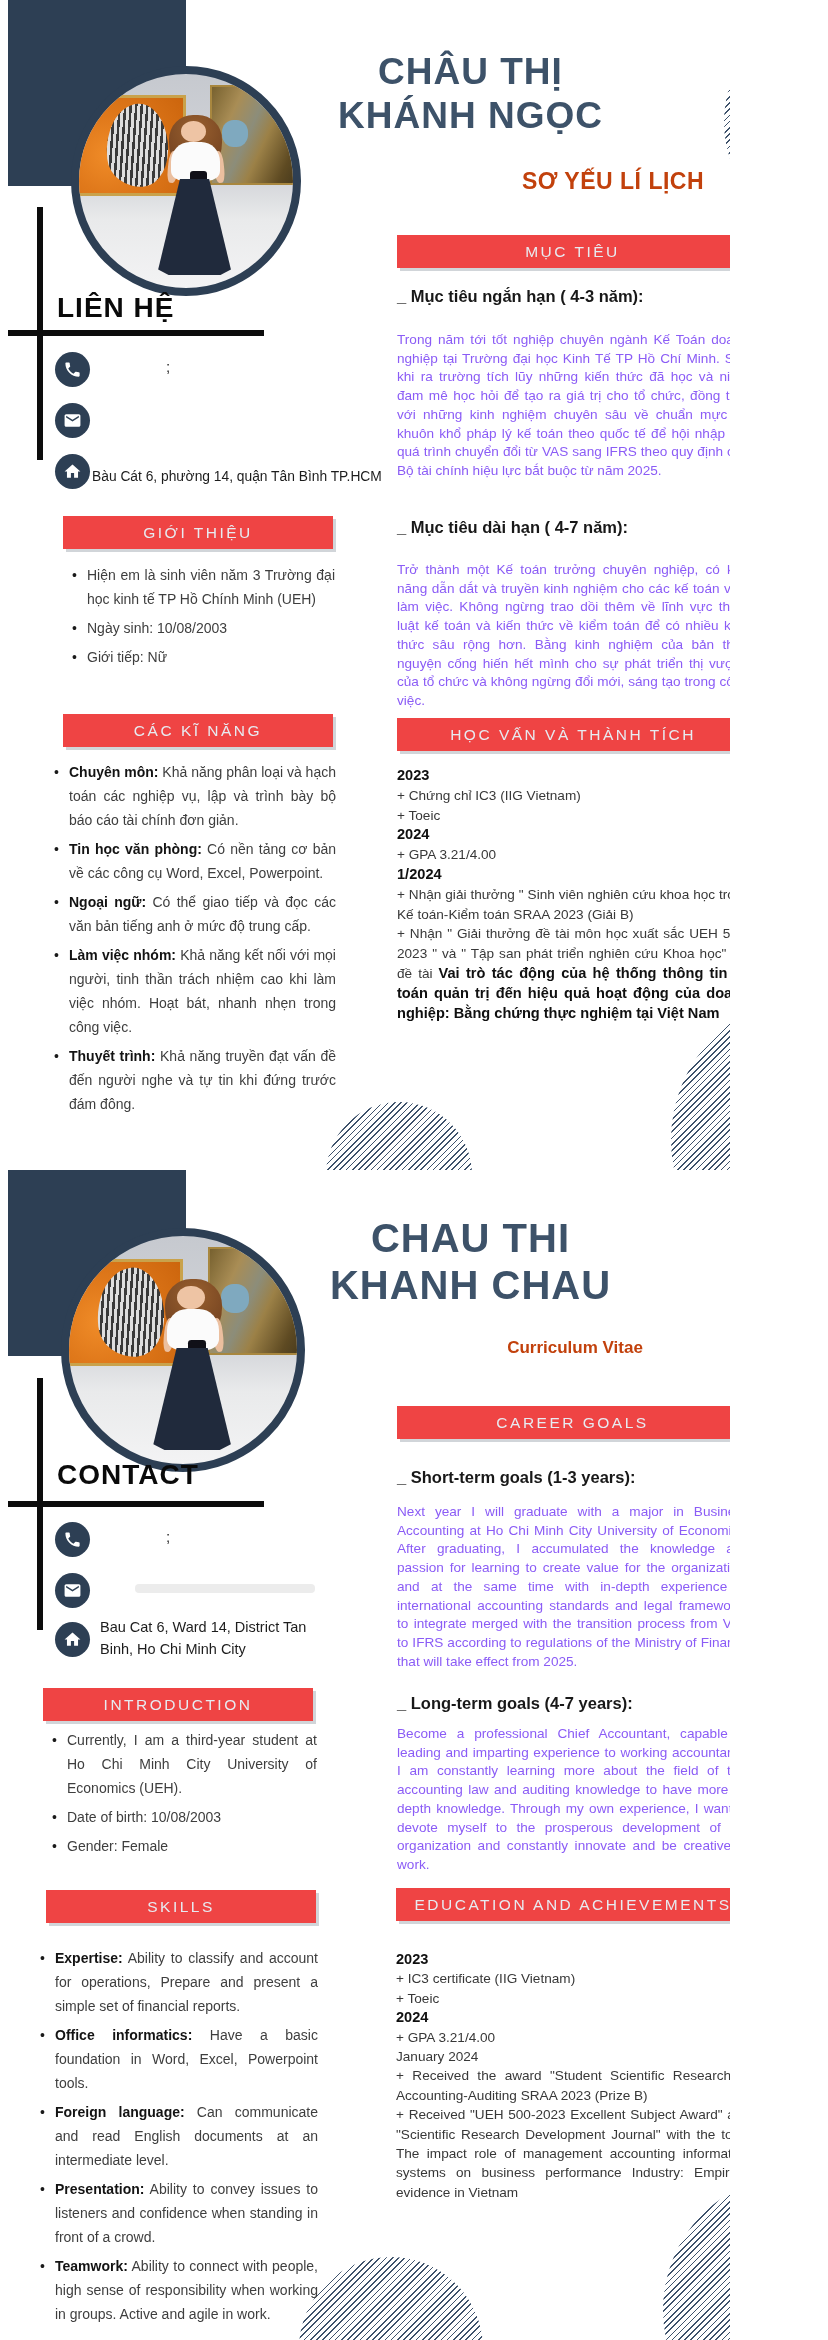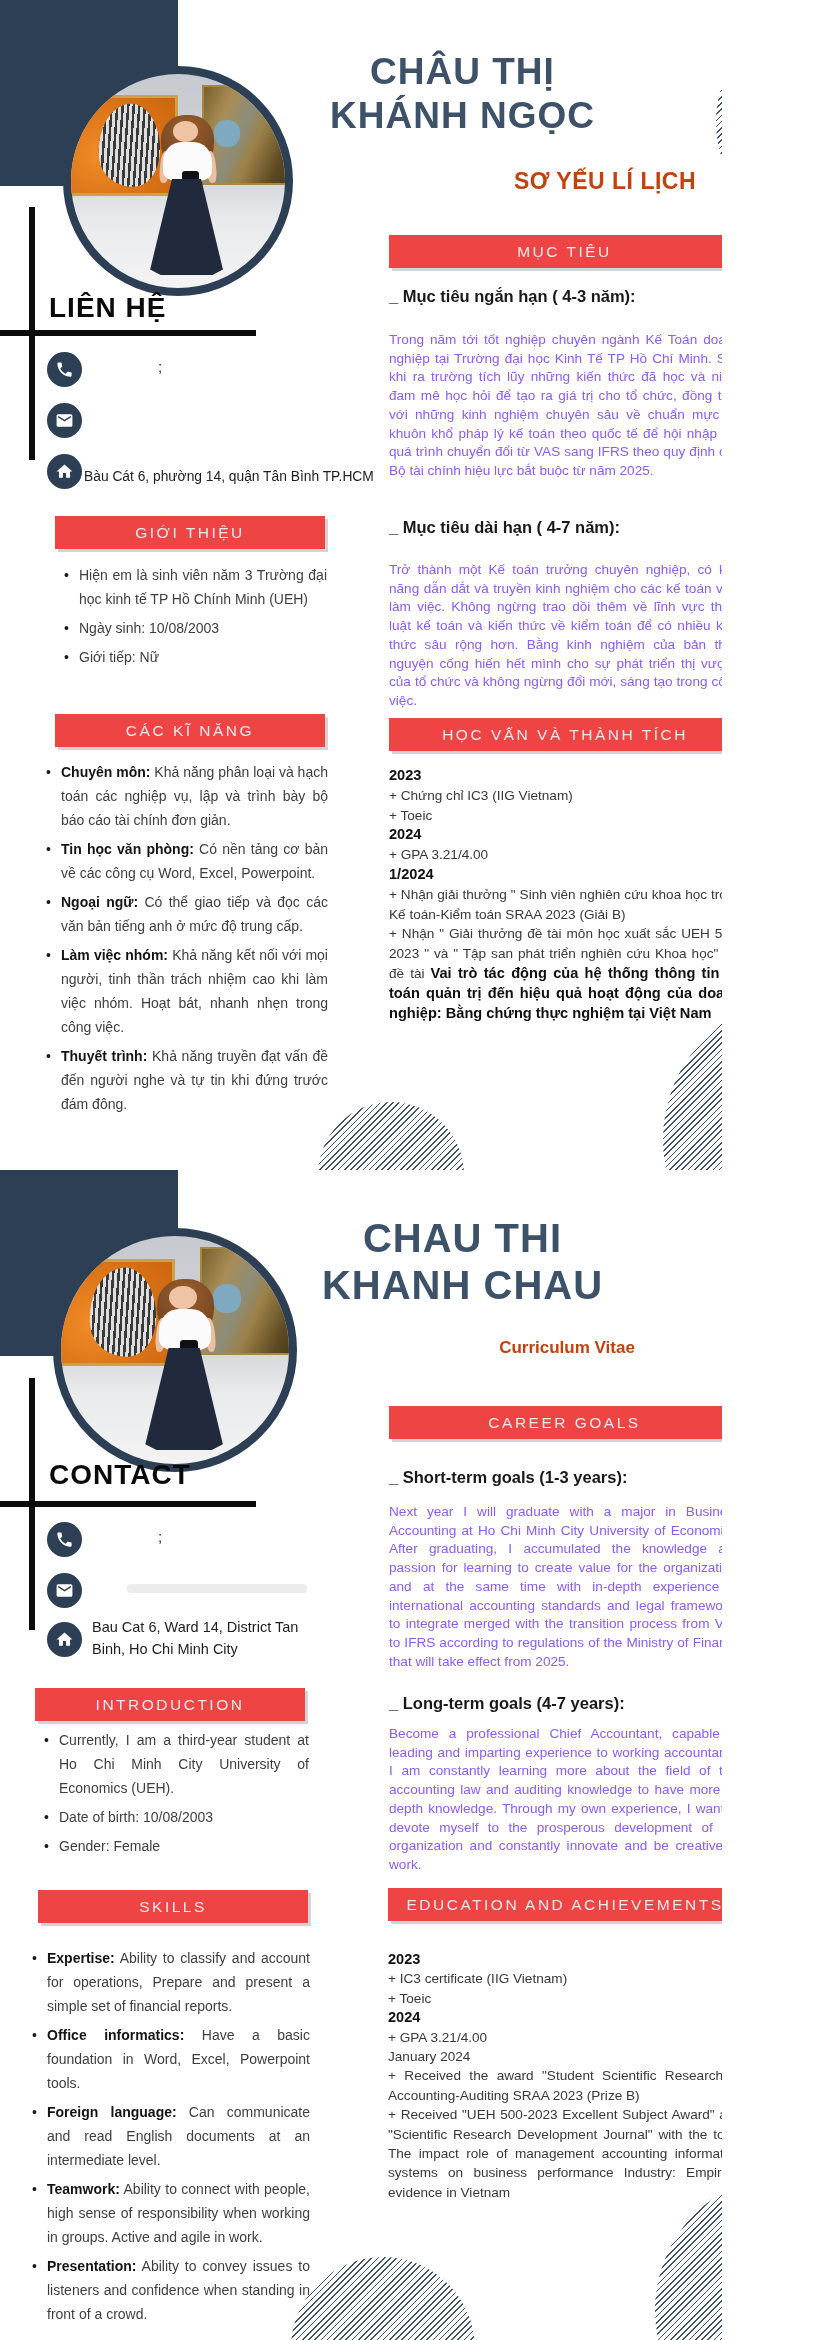--- a/index.html
+++ b/index.html
@@ -1,17 +1,17 @@
 <!DOCTYPE html>
 <html><head>
 <meta charset="utf-8">
 <style>
   html,body{margin:0;padding:0;background:#fff;font-family:"Liberation Sans","DejaVu Sans",sans-serif;}
   .canvas{position:relative;width:828px;height:2340px;background:#fff;overflow:hidden;}
-  .page{position:absolute;left:0;width:710px;height:1170px;background:#fff;overflow:hidden;padding-left:12px;}
+  .page{position:absolute;left:8px;width:710px;height:1170px;background:#fff;overflow:hidden;padding-left:12px;}
   .page *{box-sizing:border-box;}
   .p1{top:0;} .p2{top:1170px;}
 
   .navy-sq{position:absolute;left:0;top:0;width:178px;height:186px;background:#2d3f54;}
   .deco{position:absolute;border-radius:50%;
     background:repeating-linear-gradient(135deg,#3e526b 0,#3e526b 1.2px,rgba(0,0,0,0) 1.2px,rgba(0,0,0,0) 4.4px);}
   .p1 .deco-tr{left:716px;top:8px;width:228px;height:228px;}
   .p1 .deco-br{left:663px;top:995px;width:290px;height:290px;}
   .p1 .deco-bc{left:318px;top:1102px;width:146px;height:146px;}
   .p2 .deco-tr{left:750px;top:2px;width:240px;height:240px;}
@@ -246,22 +246,22 @@
         <li>Date of birth: 10/08/2003</li>
         <li>Gender: Female</li>
       </ul>
 
     <div class="sec-bar bar-skills">SKILLS</div>
     <ul class="blist list-skills">
 
     <li><b>Expertise:</b><span> Ability to classify and account for operations, Prepare and present a simple set of financial reports.</span></li>
         <li><b>Office informatics:</b><span> Have a basic foundation in Word, Excel, Powerpoint tools.</span></li>
         <li><b>Foreign language:</b><span> Can communicate and read English documents at an intermediate level.</span></li>
+        <li><b>Presentation:</b><span> Ability to convey issues to listeners and confidence when standing in front of a crowd.</span></li>
         <li><b>Teamwork:</b><span> Ability to connect with people, high sense of responsibility when working in groups. Active and agile in work.</span></li>
-        <li><b>Presentation:</b><span> Ability to convey issues to listeners and confidence when standing in front of a crowd.</span></li>
       </ul>
 
     <div class="sec-bar bar-goals">CAREER GOALS</div>
     <div class="goal-title gt-short">_ Short-term goals (1-3 years):</div>
     <p class="para para-short">Next year I will graduate with a major in Business Accounting at Ho Chi Minh City University of Economics. After graduating, I accumulated the knowledge and passion for learning to create value for the organization, and at the same time with in-depth experience in international accounting standards and legal frameworks to integrate merged with the transition process from VAS to IFRS according to regulations of the Ministry of Finance that will take effect from 2025.</p>
     <div class="goal-title gt-long">_ Long-term goals (4-7 years):</div>
     <p class="para para-long">Become a professional Chief Accountant, capable of leading and imparting experience to working accountants. I am constantly learning more about the field of tax, accounting law and auditing knowledge to have more in-depth knowledge. Through my own experience, I want to devote myself to the prosperous development of the organization and constantly innovate and be creative at work.</p>
 
     <div class="sec-bar bar-edu">EDUCATION AND ACHIEVEMENTS</div>
     <div class="edu">

